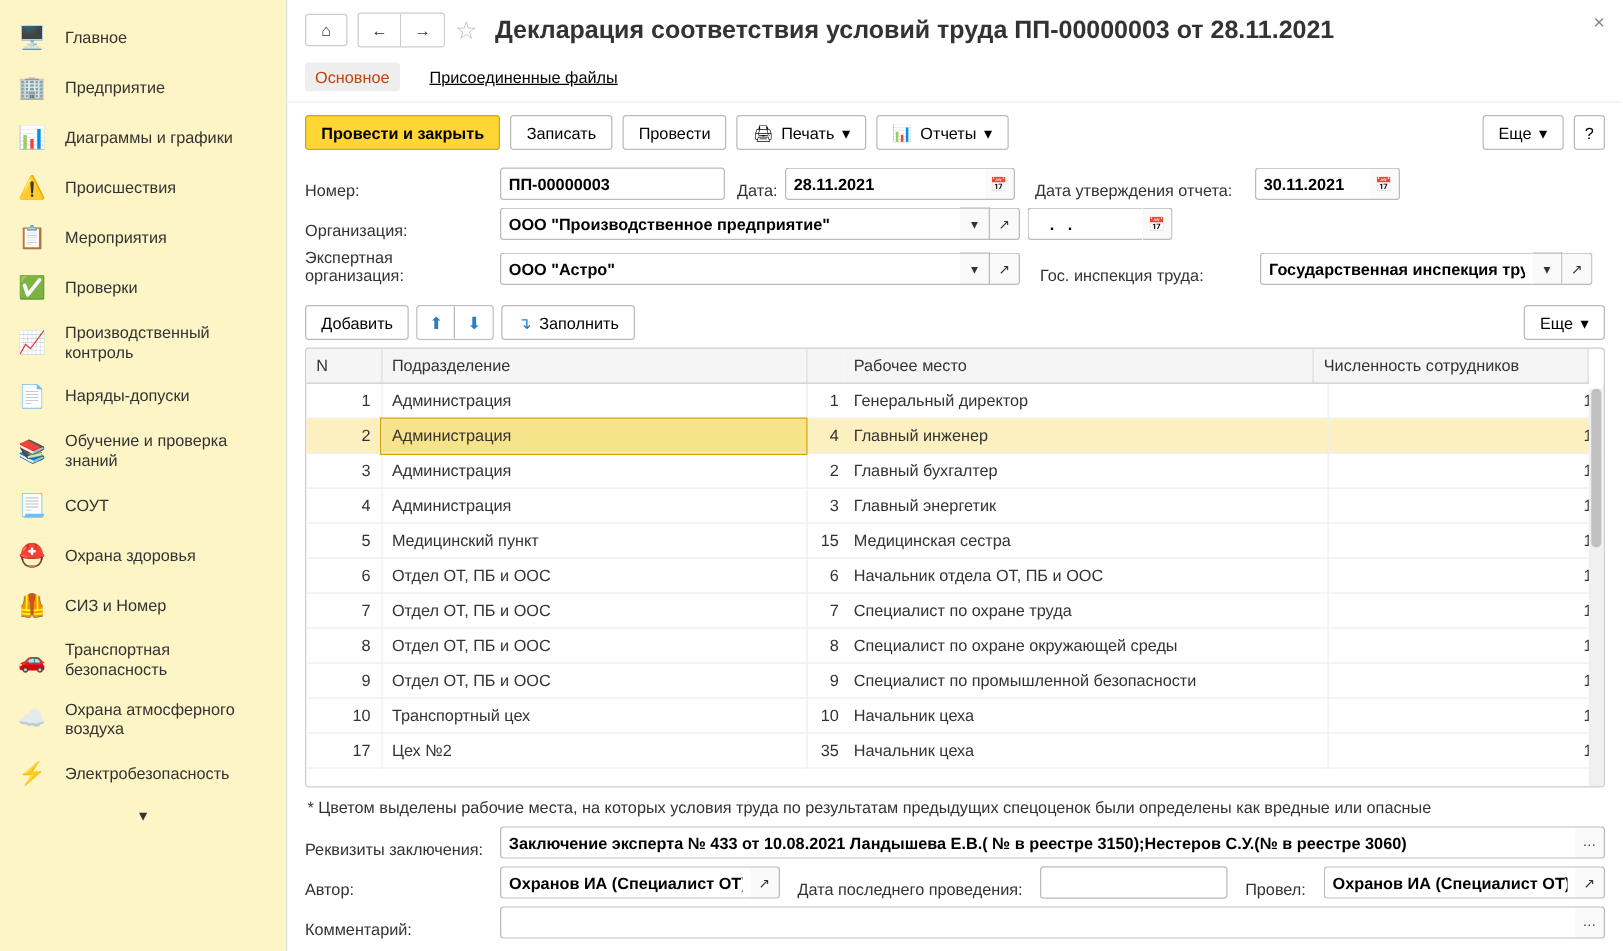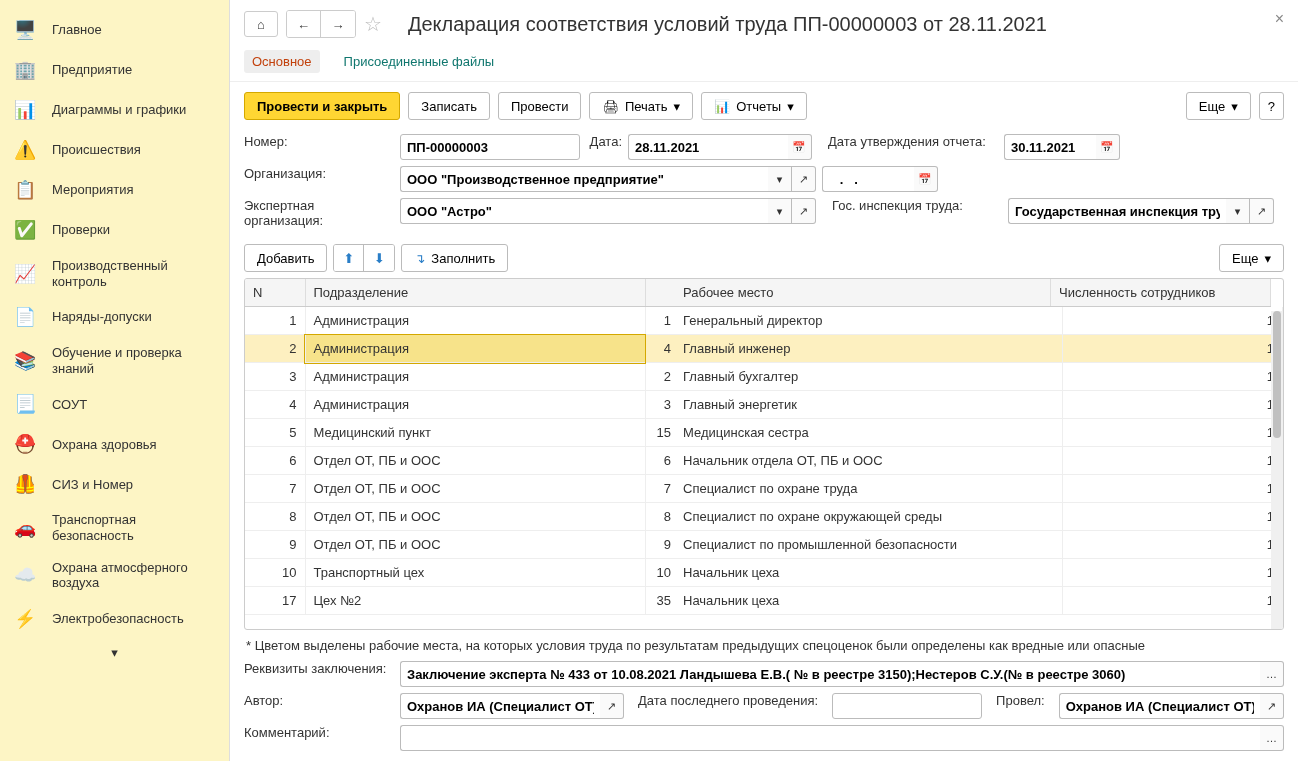--- a/index.html
+++ b/index.html
@@ -10,33 +10,33 @@
 .sidebar-icon { width: 24px; height: 24px; display: flex; align-items: center; justify-content: center; font-size: 18px; color: #4a7; flex-shrink: 0; }
 .sidebar-label { font-size: 13px; line-height: 1.2; }
 .sidebar-collapse { text-align: center; padding: 6px; cursor: pointer; }
 .main { flex: 1; display: flex; flex-direction: column; background: #fff; position: relative; }
 .topbar { display: flex; align-items: center; padding: 10px 14px 4px; gap: 8px; }
 .icon-btn { width: 34px; height: 26px; border: 1px solid #ccc; border-radius: 3px; background: #fff; display: flex; align-items: center; justify-content: center; cursor: pointer; font-size: 13px; }
 .nav-group { display: flex; border: 1px solid #ccc; border-radius: 3px; overflow: hidden; }
 .nav-group .icon-btn { border: none; border-right: 1px solid #ccc; border-radius: 0; }
 .nav-group .icon-btn:last-child { border-right: none; }
 .star-icon { color: #bbb; font-size: 20px; cursor: pointer; }
-.page-title { font-size: 20px; font-weight: normal; margin-left: 18px; }
+.page-title { font-size: 20px; font-weight: bold; margin-left: 6px; }
 .close-x { position: absolute; right: 14px; top: 10px; font-size: 16px; cursor: pointer; color: #888; }
 .tabs-row { padding: 8px 14px; display: flex; gap: 16px; border-bottom: 1px solid #eee; }
 .tab { padding: 4px 8px; cursor: pointer; color: #c2410c; border-radius: 3px; }
 .tab.active { background: #eee; }
-.tab.link { color: #0f766e; }
+.tab.link { color: #000000; text-decoration: underline; }
 .toolbar { padding: 10px 14px; display: flex; align-items: center; gap: 8px; justify-content: center; }
 .btn { height: 28px; padding: 0 12px; border: 1px solid #bbb; border-radius: 3px; background: #fff; cursor: pointer; font-size: 13px; display: inline-flex; align-items: center; gap: 6px; }
 .btn.primary { background: #ffd633; border-color: #d4a800; font-weight: bold; }
 .btn.small { padding: 0 8px; }
 .spacer { flex: 1; }
 .form-area { padding: 4px 14px; }
-.form-row { display: flex; align-items: flex-start; margin-bottom: 6px; gap: 6px; }
+.form-row { display: flex; align-items: flex-end; margin-bottom: 6px; gap: 6px; }
 .form-label { width: 150px; font-size: 13px; }
 .form-input { height: 26px; border: 1px solid #bbb; border-radius: 3px; padding: 0 6px; font-size: 13px; background: #fff; font-weight: bold; }
 .input-group { display: flex; }
 .input-group .form-input { border-radius: 3px 0 0 3px; border-right: none; }
 .input-addon { width: 24px; height: 26px; border: 1px solid #bbb; border-left: none; background: #fafafa; display: flex; align-items: center; justify-content: center; cursor: pointer; font-size: 11px; }
 .input-addon:last-child { border-radius: 0 3px 3px 0; }
 .col-right-label { width: 180px; padding-left: 10px; }
 .table-toolbar { padding: 6px 14px; display: flex; align-items: center; gap: 6px; }
 .arrow-group { display: flex; border: 1px solid #bbb; border-radius: 3px; overflow: hidden; }
 .arrow-btn { width: 30px; height: 26px; background: #fff; border: none; border-right: 1px solid #bbb; cursor: pointer; display: flex; align-items: center; justify-content: center; }

